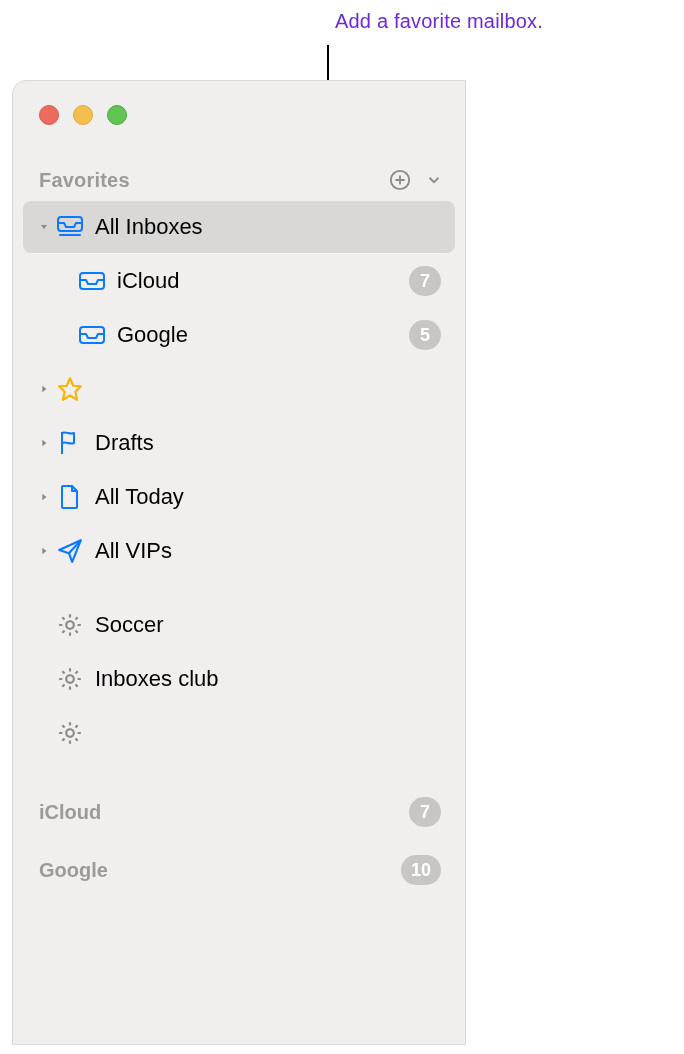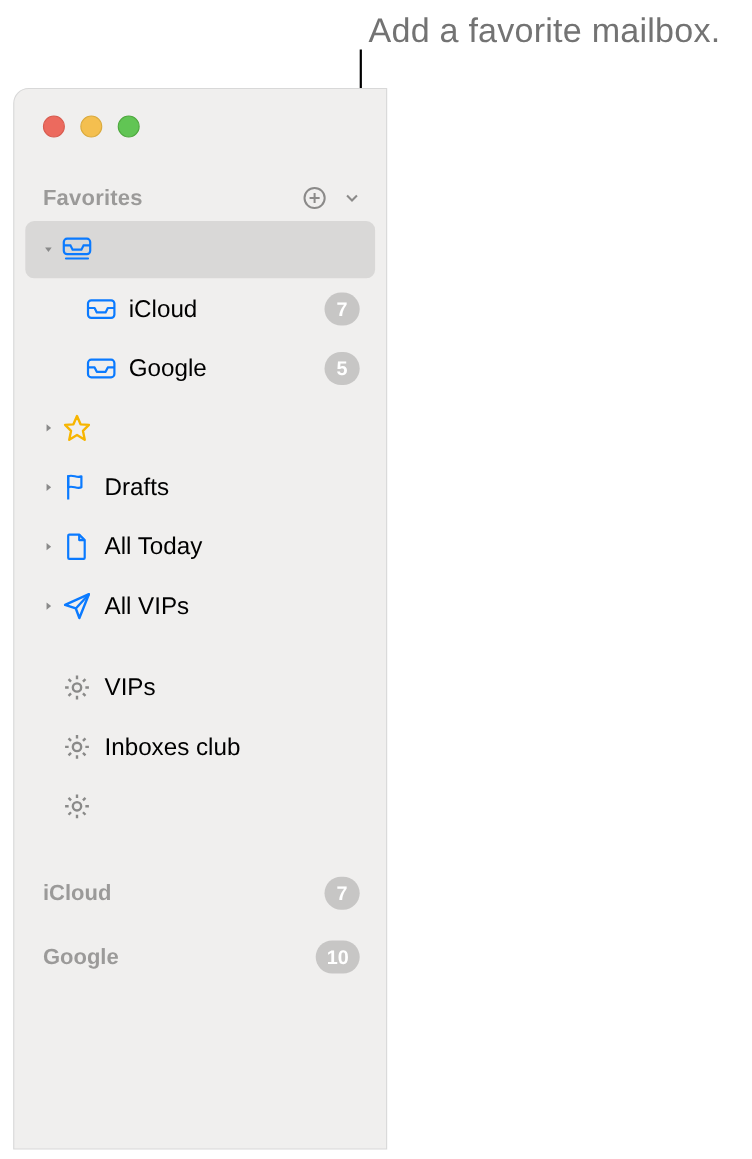--- a/index.html
+++ b/index.html
@@ -11,37 +11,37 @@
       font-family: -apple-system, BlinkMacSystemFont, "Helvetica Neue", sans-serif;
       background: white;
       width: 684px;
       height: 1054px;
       position: relative;
     }
     .callout {
       position: absolute;
       top: 10px;
       left: 335px;
-      font-size: 31px;
-      color: #737373;
+      font-size: 20px;
+      color: #6d28d9;
       letter-spacing: 0.2px;
     }
     .callout-line {
       position: absolute;
       left: 327px;
       top: 45px;
       width: 2px;
       height: 140px;
       background: #000;
     }
     .window {
       position: absolute;
       top: 80px;
       left: 12px;
-      width: 340px;
+      width: 454px;
       height: 965px;
       background: #f0efee;
       border: 1px solid #d8d8d8;
       border-top-left-radius: 14px;
       overflow: hidden;
     }
     .traffic-lights {
       display: flex;
       gap: 14px;
       padding: 24px 0 0 26px;
@@ -196,20 +196,21 @@
             <polygon points="6 8 18 8 12 16"></polygon>
           </svg>
       </span>
       <span class="icon">
         <svg width="28" height="24" viewBox="0 0 28 24" fill="none" stroke="#0a7aff" stroke-width="2">
           <rect x="2" y="2" width="24" height="14" rx="3"></rect>
           <path d="M4 20 h20" stroke-linecap="round"></path>
           <path d="M2 8 l6 0 l2 4 l8 0 l2 -4 l6 0"></path>
         </svg>
       </span>
+      <span class="label">All Inboxes</span>
     </div>
 
     <div class="row child">
       <span class="icon">
         <svg width="28" height="22" viewBox="0 0 28 22" fill="none" stroke="#0a7aff" stroke-width="2" stroke-linejoin="round">
           <rect x="2" y="3" width="24" height="16" rx="3"></rect>
           <path d="M2 10 l6 0 l2 4 l8 0 l2 -4 l6 0"></path>
         </svg>
       </span>
       <span class="label">iCloud</span>
@@ -289,21 +290,21 @@
 
 
     <div class="row">
       <span class="chev hidden"></span>
       <span class="icon">
         <svg width="26" height="26" viewBox="0 0 24 24" fill="none" stroke="#8a8a89" stroke-width="2">
           <circle cx="12" cy="12" r="3.5"></circle>
           <path d="M12 2 v3 M12 19 v3 M2 12 h3 M19 12 h3 M4.9 4.9 l2.1 2.1 M17 17 l2.1 2.1 M4.9 19.1 l2.1 -2.1 M17 7 l2.1 -2.1"></path>
         </svg>
       </span>
-      <span class="label">VIPs</span>
+      <span class="label">Soccer</span>
     </div>
 
     <div class="row">
       <span class="chev hidden"></span>
       <span class="icon">
         <svg width="26" height="26" viewBox="0 0 24 24" fill="none" stroke="#8a8a89" stroke-width="2">
           <circle cx="12" cy="12" r="3.5"></circle>
           <path d="M12 2 v3 M12 19 v3 M2 12 h3 M19 12 h3 M4.9 4.9 l2.1 2.1 M17 17 l2.1 2.1 M4.9 19.1 l2.1 -2.1 M17 7 l2.1 -2.1"></path>
         </svg>
       </span>

